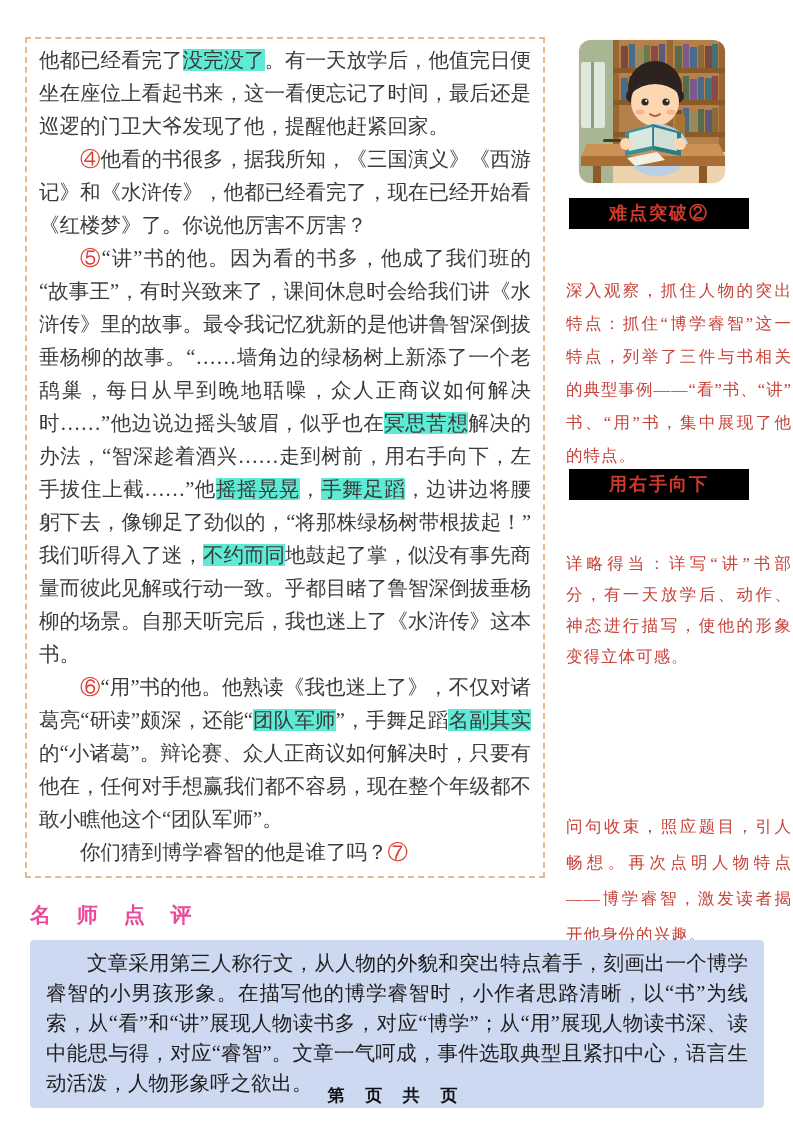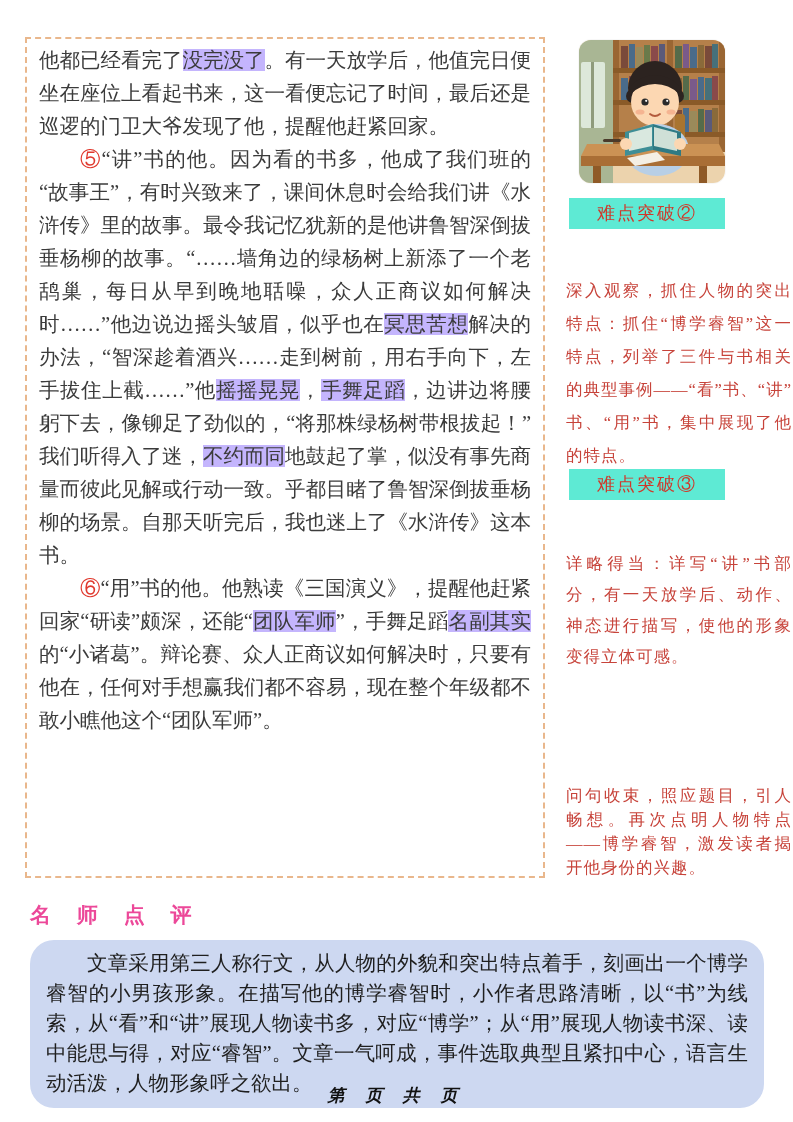--- a/index.html
+++ b/index.html
@@ -15,76 +15,78 @@
     position:absolute;left:25px;top:37px;
     width:492px;height:832px;
     border:2px dashed #e9b78c;
     padding:5px 12px 0 12px;
     font-size:20.5px;line-height:33px;
     color:#3b3b3b;
     text-align:justify;
   }
   .main-box p{margin:0;}
   .main-box p.indent{text-indent:2em;}
-  .hl{background:#c4b5fd;}
+  .hl{background:#5eead4;}
   .pnum{color:#e0392e;}
   
   .illu{
     position:absolute;left:579px;top:40px;
     width:146px;height:143px;
     border-radius:12px;overflow:hidden;
     box-shadow:0 0 0 1px rgba(0,0,0,0.03);
   }
   .note-title{
-    position:absolute;left:569px;width:156px;height:31px;
-    background:#5eead4;color:#cf392b;
-    font-weight:normal;font-size:18px;line-height:31px;
+    position:absolute;left:569px;width:180px;height:31px;
+    background:#000000;color:#cf392b;
+    font-weight:bold;font-size:18px;line-height:31px;
     text-align:center;letter-spacing:2px;
   }
   #note2-title{top:198px;}
   #note3-title{top:469px;}
   .note-text{
     position:absolute;left:566px;width:226px;
     color:#c7433a;font-size:16.5px;
     text-align:justify;letter-spacing:1px;margin-top:43px;
   }
   #note2-text{top:231px;line-height:33px;}
   #note3-text{top:505px;line-height:31px;}
-  #note4-text{top:741px;line-height:24px;}
+  #note4-text{top:766px;line-height:36px;}
   
   .review-heading{
     position:absolute;left:30px;top:901px;
     font-family:"Liberation Sans","DejaVu Sans",sans-serif;
     font-weight:bold;font-size:21px;letter-spacing:10px;
     color:#ec4899;
   }
   .review-box{
     position:absolute;left:30px;top:940px;
     width:702px;
-    background:#cdd8f1;border-radius:24px;
+    background:#cdd8f1;border-radius:4px;
     padding:8px 16px 10px 16px;
     font-size:20.5px;line-height:30px;color:#1f1f1f;
     text-align:justify;
   }
   .review-box p{margin:0;text-indent:2em;}
   
   .footer{
     position:absolute;left:0;top:1084px;width:793px;
     text-align:center;
     font-family:"Liberation Sans","DejaVu Sans",sans-serif;
-    font-size:17px;font-weight:bold;letter-spacing:8px;color:#111;font-style:italic;
+    font-size:17px;font-weight:bold;letter-spacing:8px;color:#111;
   }
 </style>
 </head>
 <body>
 
 <div class="main-box">
   <p class="para"><span>他都已经看完了</span><span class="hl">没完没了</span><span>。有一天放学后，他值完日便坐在座位上看起书来，这一看便忘记了时间，最后还是巡逻的门卫大爷发现了他，提醒他赶紧回家。</span></p>
+  <p class="para indent"><span class="pnum">④</span><span>他看的书很多，据我所知，《三国演义》《西游记》和《水浒传》，他都已经看完了，现在已经开始看《红楼梦》了。你说他厉害不厉害？</span></p>
   <p class="para indent"><span class="pnum">⑤</span><span>“讲”书的他。因为看的书多，他成了我们班的“故事王”，有时兴致来了，课间休息时会给我们讲《水浒传》里的故事。最令我记忆犹新的是他讲鲁智深倒拔垂杨柳的故事。“……墙角边的绿杨树上新添了一个老鸹巢，每日从早到晚地聒噪，众人正商议如何解决时……”他边说边摇头皱眉，似乎也在</span><span class="hl">冥思苦想</span><span>解决的办法，“智深趁着酒兴……走到树前，用右手向下，左手拔住上截……”他</span><span class="hl">摇摇晃晃</span><span>，</span><span class="hl">手舞足蹈</span><span>，边讲边将腰躬下去，像铆足了劲似的，“将那株绿杨树带根拔起！”我们听得入了迷，</span><span class="hl">不约而同</span><span>地鼓起了掌，似没有事先商量而彼此见解或行动一致。乎都目睹了鲁智深倒拔垂杨柳的场景。自那天听完后，我也迷上了《水浒传》这本书。</span></p>
-  <p class="para indent"><span class="pnum">⑥</span><span>“用”书的他。他熟读《三国演义》，提醒他赶紧回家“研读”颇深，还能“</span><span class="hl">团队军师</span><span>”，手舞足蹈</span><span class="hl">名副其实</span><span>的“小诸葛”。辩论赛、众人正商议如何解决时，只要有他在，任何对手想赢我们都不容易，现在整个年级都不敢小瞧他这个“团队军师”。</span></p>
+  <p class="para indent"><span class="pnum">⑥</span><span>“用”书的他。他熟读《我也迷上了》，不仅对诸葛亮“研读”颇深，还能“</span><span class="hl">团队军师</span><span>”，手舞足蹈</span><span class="hl">名副其实</span><span>的“小诸葛”。辩论赛、众人正商议如何解决时，只要有他在，任何对手想赢我们都不容易，现在整个年级都不敢小瞧他这个“团队军师”。</span></p>
+  <p class="para indent"><span>你们猜到博学睿智的他是谁了吗？</span><span class="pnum">⑦</span></p>
 </div>
 
 <div class="illu">
   <svg width="146" height="143" viewBox="0 0 146 143" xmlns="http://www.w3.org/2000/svg">
 
     <rect x="0" y="0" width="146" height="143" fill="#ecd3ad"></rect>
 
     <rect x="0" y="0" width="34" height="143" fill="#a9b694"></rect>
     <rect x="2" y="22" width="24" height="66" rx="2" fill="#dde8da"></rect>
     <rect x="12" y="22" width="3" height="66" fill="#8f9b7c"></rect>
@@ -162,21 +164,21 @@
       <circle cx="47" cy="104" r="6" fill="#fcd7b2"></circle>
       <circle cx="101" cy="104" r="6" fill="#fcd7b2"></circle>
       <path d="M48 118 L78 112 L86 120 L56 126 Z" fill="#f4efe4"></path>
     </g>
   </svg>
 </div>
 
 <div class="note-title" id="note2-title">难点突破②</div>
 <div class="note-text" id="note2-text">深入观察，抓住人物的突出特点：抓住“博学睿智”这一特点，列举了三件与书相关的典型事例——“看”书、“讲”书、“用”书，集中展现了他的特点。</div>
 
-<div class="note-title" id="note3-title">难点突破③</div>
+<div class="note-title" id="note3-title">用右手向下</div>
 <div class="note-text" id="note3-text">详略得当：详写“讲”书部分，有一天放学后、动作、神态进行描写，使他的形象变得立体可感。</div>
 
 <div class="note-text" id="note4-text">问句收束，照应题目，引人畅想。再次点明人物特点——博学睿智，激发读者揭开他身份的兴趣。</div>
 
 <div class="review-heading">名 师 点 评</div>
 <div class="review-box">
   <p>文章采用第三人称行文，从人物的外貌和突出特点着手，刻画出一个博学睿智的小男孩形象。在描写他的博学睿智时，小作者思路清晰，以“书”为线索，从“看”和“讲”展现人物读书多，对应“博学”；从“用”展现人物读书深、读中能思与得，对应“睿智”。文章一气呵成，事件选取典型且紧扣中心，语言生动活泼，人物形象呼之欲出。</p>
 </div>
 
 <div class="footer">第 页 共 页</div>

